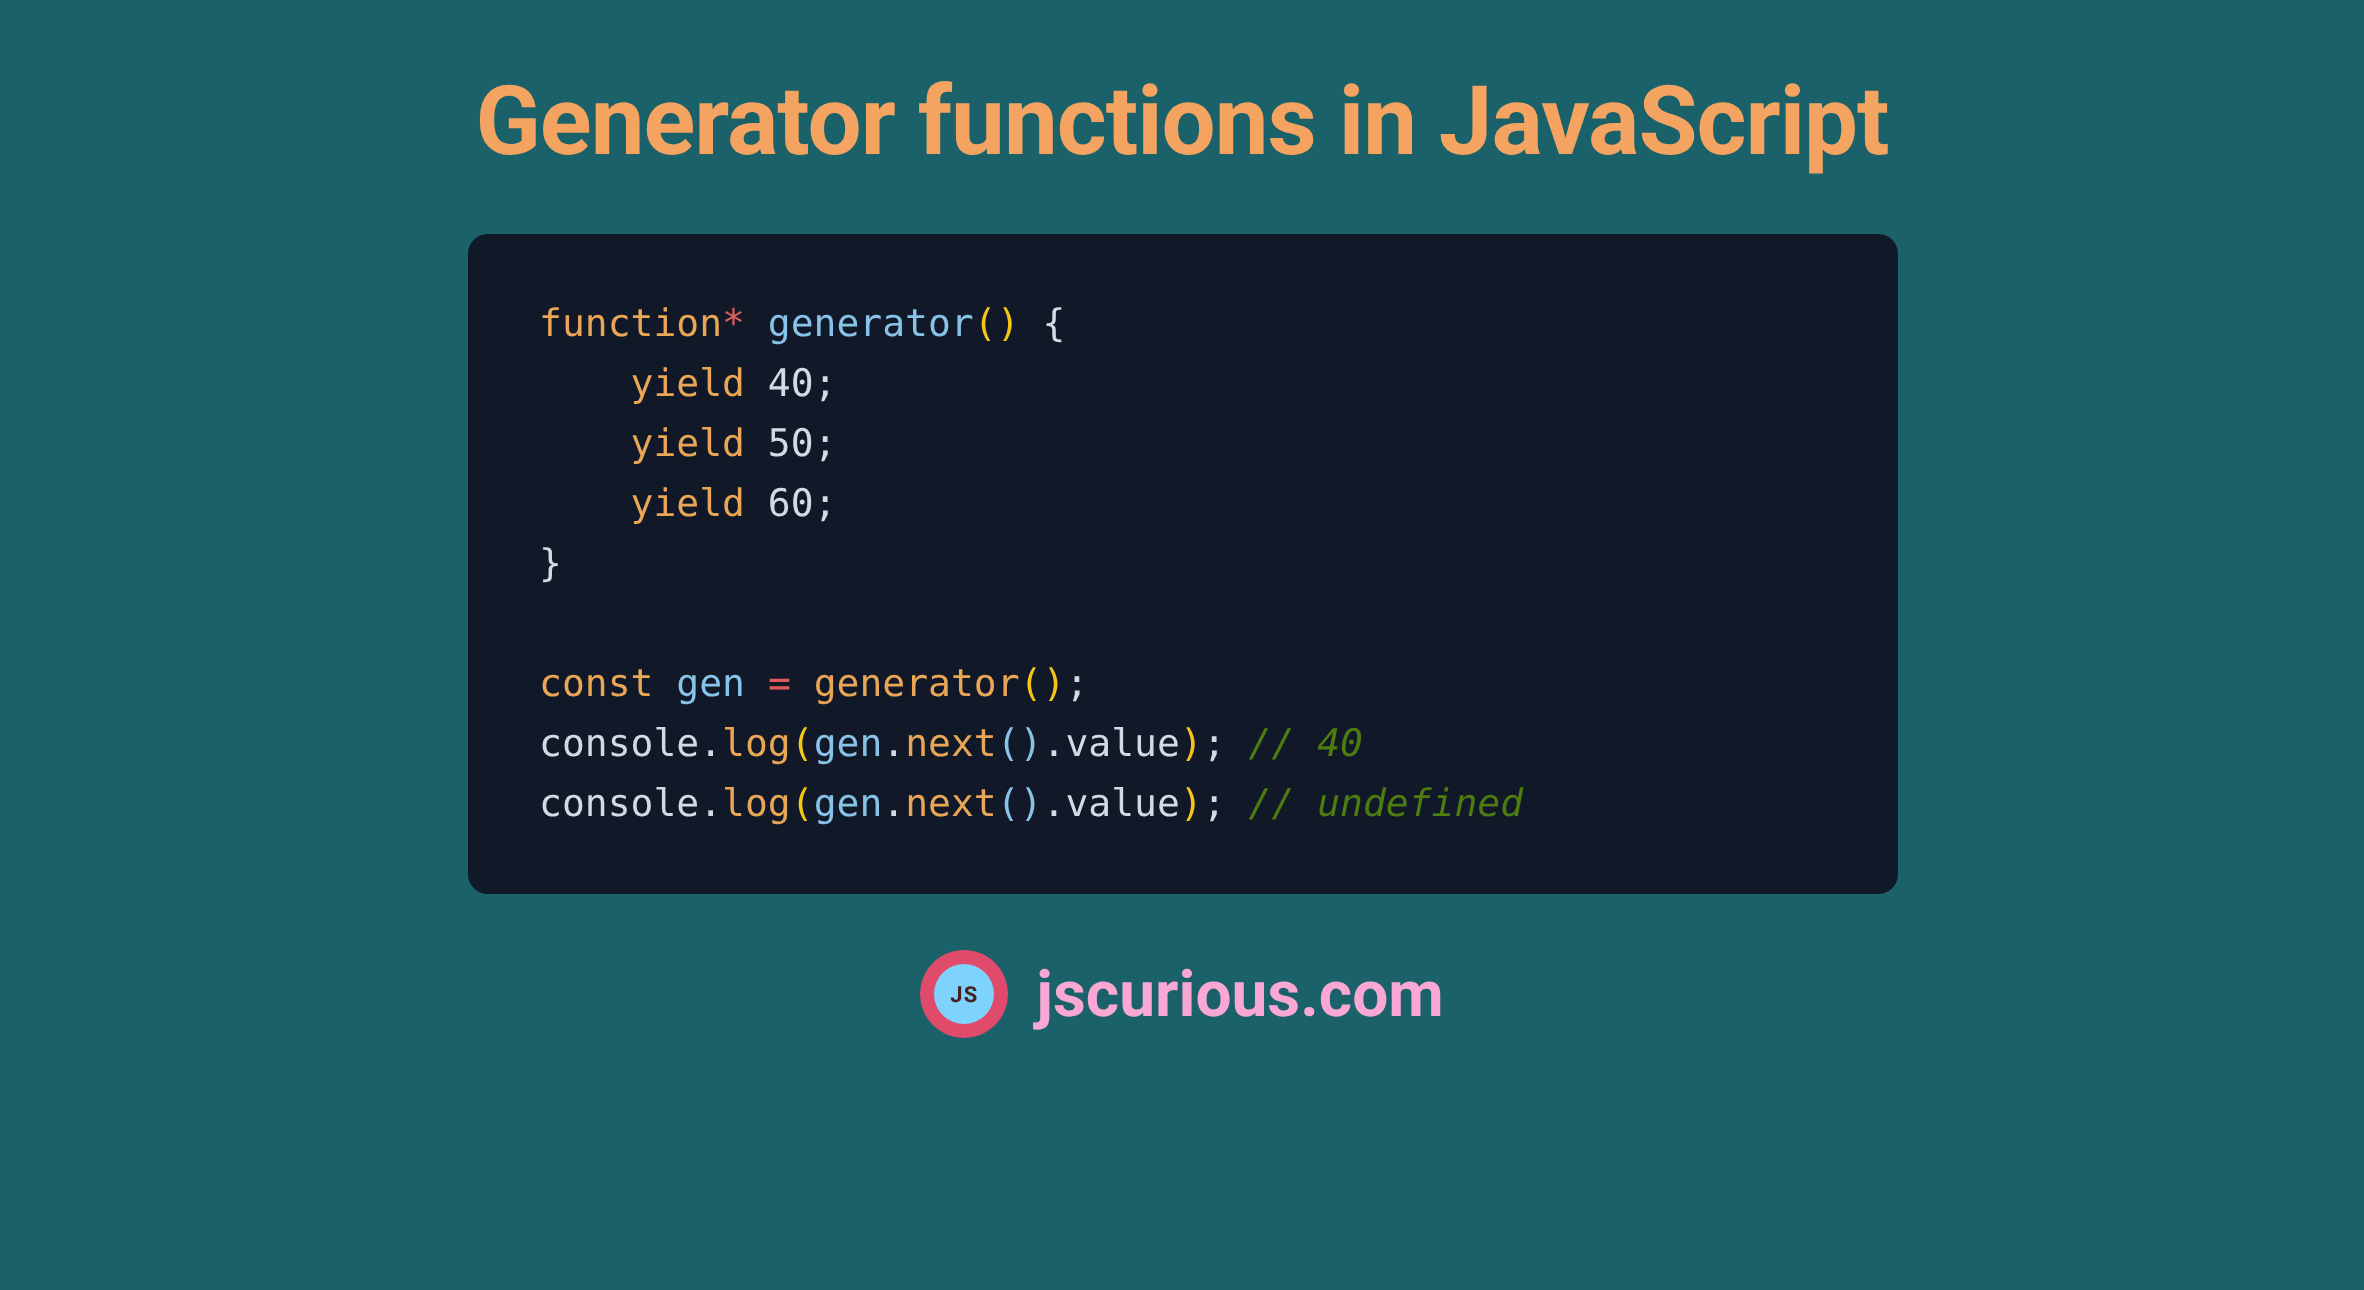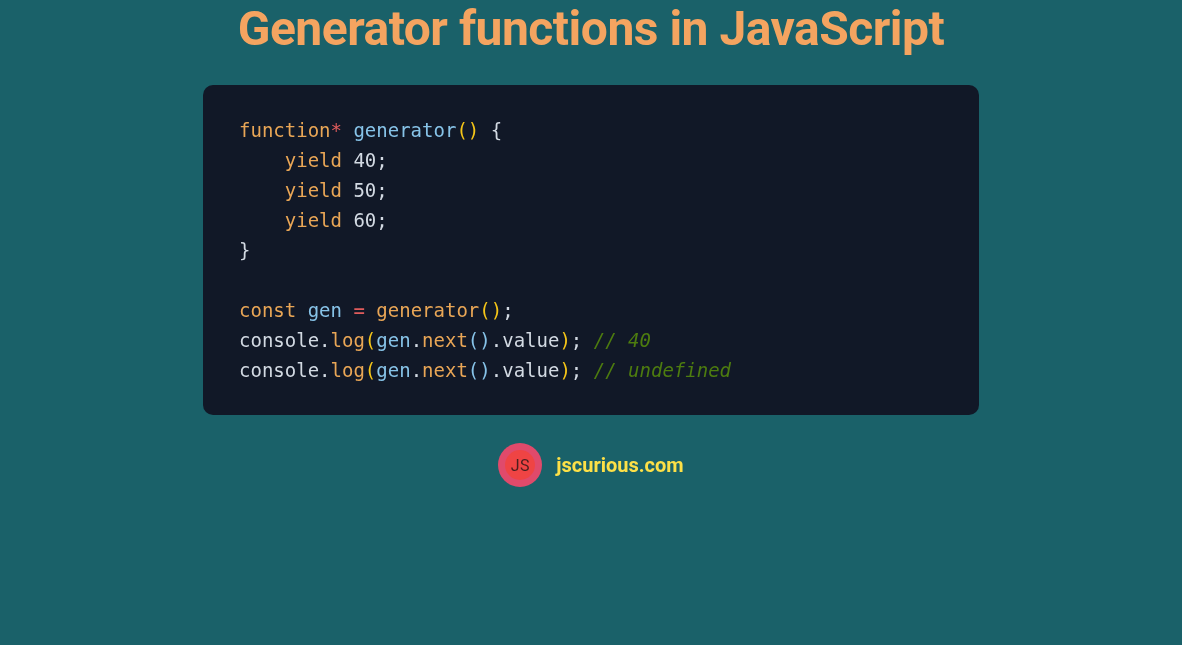--- a/index.html
+++ b/index.html
@@ -10,26 +10,27 @@
     font-family: -apple-system, BlinkMacSystemFont, "Segoe UI", Roboto, sans-serif;
     display: flex;
     flex-direction: column;
     align-items: center;
     overflow: hidden;
   }
   .title {
     color: #f4a460;
     font-size: 48px;
     font-weight: 700;
+    margin-top: 32px;
     letter-spacing: -0.5px;
   }
   .code-box {
     background: #111827;
     border-radius: 10px;
-    width: 776px;
+    width: 715px;
     margin-top: 28px;
     padding: 30px 36px 30px 36px;
     font-family: "SF Mono", Menlo, Monaco, Consolas, monospace;
     font-size: 19px;
     line-height: 1.58;
   }
   .line { white-space: pre; }
   .kw { color: #e9a656; }
   .fn { color: #87c3e8; }
   .num { color: #d3dae3; }
@@ -51,33 +52,33 @@
     border-radius: 50%;
     background: #e04a6b;
     display: flex;
     align-items: center;
     justify-content: center;
   }
   .logo-inner {
     width: 30px;
     height: 30px;
     border-radius: 50%;
-    background: #ef4444;
+    background: #7dd3fc;
     display: flex;
     align-items: center;
     justify-content: center;
     color: #4a1f1f;
-    font-weight: 400;
-    font-size: 16px;
+    font-weight: 700;
+    font-size: 11px;
     letter-spacing: 0.5px;
   }
   .site {
-    color: #fde047;
+    color: #f9a8d4;
     font-weight: 700;
-    font-size: 20px;
+    font-size: 32px;
   }
 </style>
 </head>
 <body>
 
 <div class="title">Generator functions in JavaScript</div>
 
 <div class="code-box">
   <div class="line"><span class="kw">function</span><span class="star">*</span><span> </span><span class="fn">generator</span><span class="paren">()</span><span class="punc"> {</span></div>
   <div class="line"><span>    </span><span class="kw">yield</span><span> </span><span class="num">40</span><span class="punc">;</span></div>

